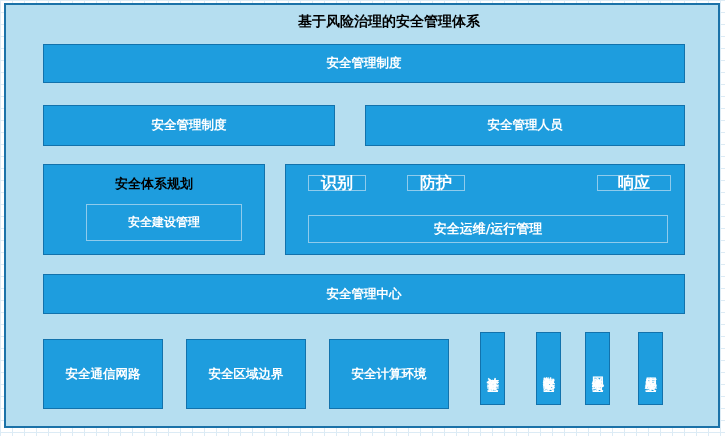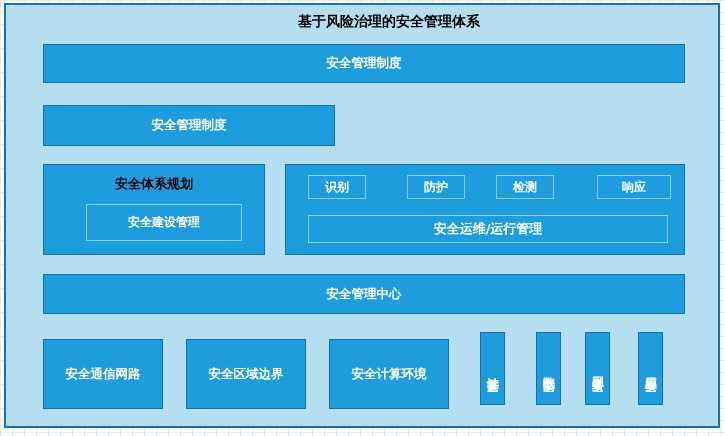--- a/index.html
+++ b/index.html
@@ -63,21 +63,21 @@
   
   .bar-top    { left: 37px;  top: 39px;  width: 642px; height: 39px; }
   
   .r2-left    { left: 37px;  top: 100px; width: 292px; height: 41px; }
   .r2-right   { left: 359px; top: 100px; width: 320px; height: 41px; }
   
   .g-plan     { left: 37px;  top: 159px; width: 222px; height: 91px; display: block; }
   .g-plan-inner { left: 42px; top: 39px; width: 156px; height: 37px; font-size: 12px; }
   
   .g-ops      { left: 279px; top: 159px; width: 400px; height: 91px; display: block; }
-  .step       { top: 10px; height: 24px; font-size: 12px; }
+  .step       { top: 10px; height: 16px; font-size: 16px; }
   .step-1     { left: 22px;  width: 58px; }
   .step-2     { left: 121px; width: 58px; }
   .step-3     { left: 210px; width: 58px; }
   .step-4     { left: 311px; width: 74px; }
   .ops-bar    { left: 22px; top: 50px; width: 360px; height: 28px; font-size: 13px; }
   
   .bar-center { left: 37px;  top: 269px; width: 642px; height: 40px; }
   
   .b-wide     { top: 334px; height: 70px; width: 120px; }
   .b-wide-1   { left: 37px; }
@@ -100,30 +100,30 @@
 <body>
 
 <div class="page">
   <div class="canvas">
 
     <div class="diagram-title">基于风险治理的安全管理体系</div>
 
     <div class="box bar-top">安全管理制度</div>
 
     <div class="box r2-left">安全管理制度</div>
+    <div class="box r2-right">安全管理人员</div>
 
     <div class="box g-plan">
       <div class="group-title">安全体系规划</div>
       <div class="box light-border g-plan-inner">安全建设管理</div>
     </div>
 
     <div class="box g-ops">
       <div class="box light-border step step-1">识别</div>
       <div class="box light-border step step-2">防护</div>
-      <div class="box light-border step step-3">检测</div>
       <div class="box light-border step step-4">响应</div>
       <div class="box light-border ops-bar">安全运维/运行管理</div>
     </div>
 
     <div class="box bar-center">安全管理中心</div>
 
     <div class="box b-wide b-wide-1">安全通信网路</div>
     <div class="box b-wide b-wide-2">安全区域边界</div>
     <div class="box b-wide b-wide-3">安全计算环境</div>
 

